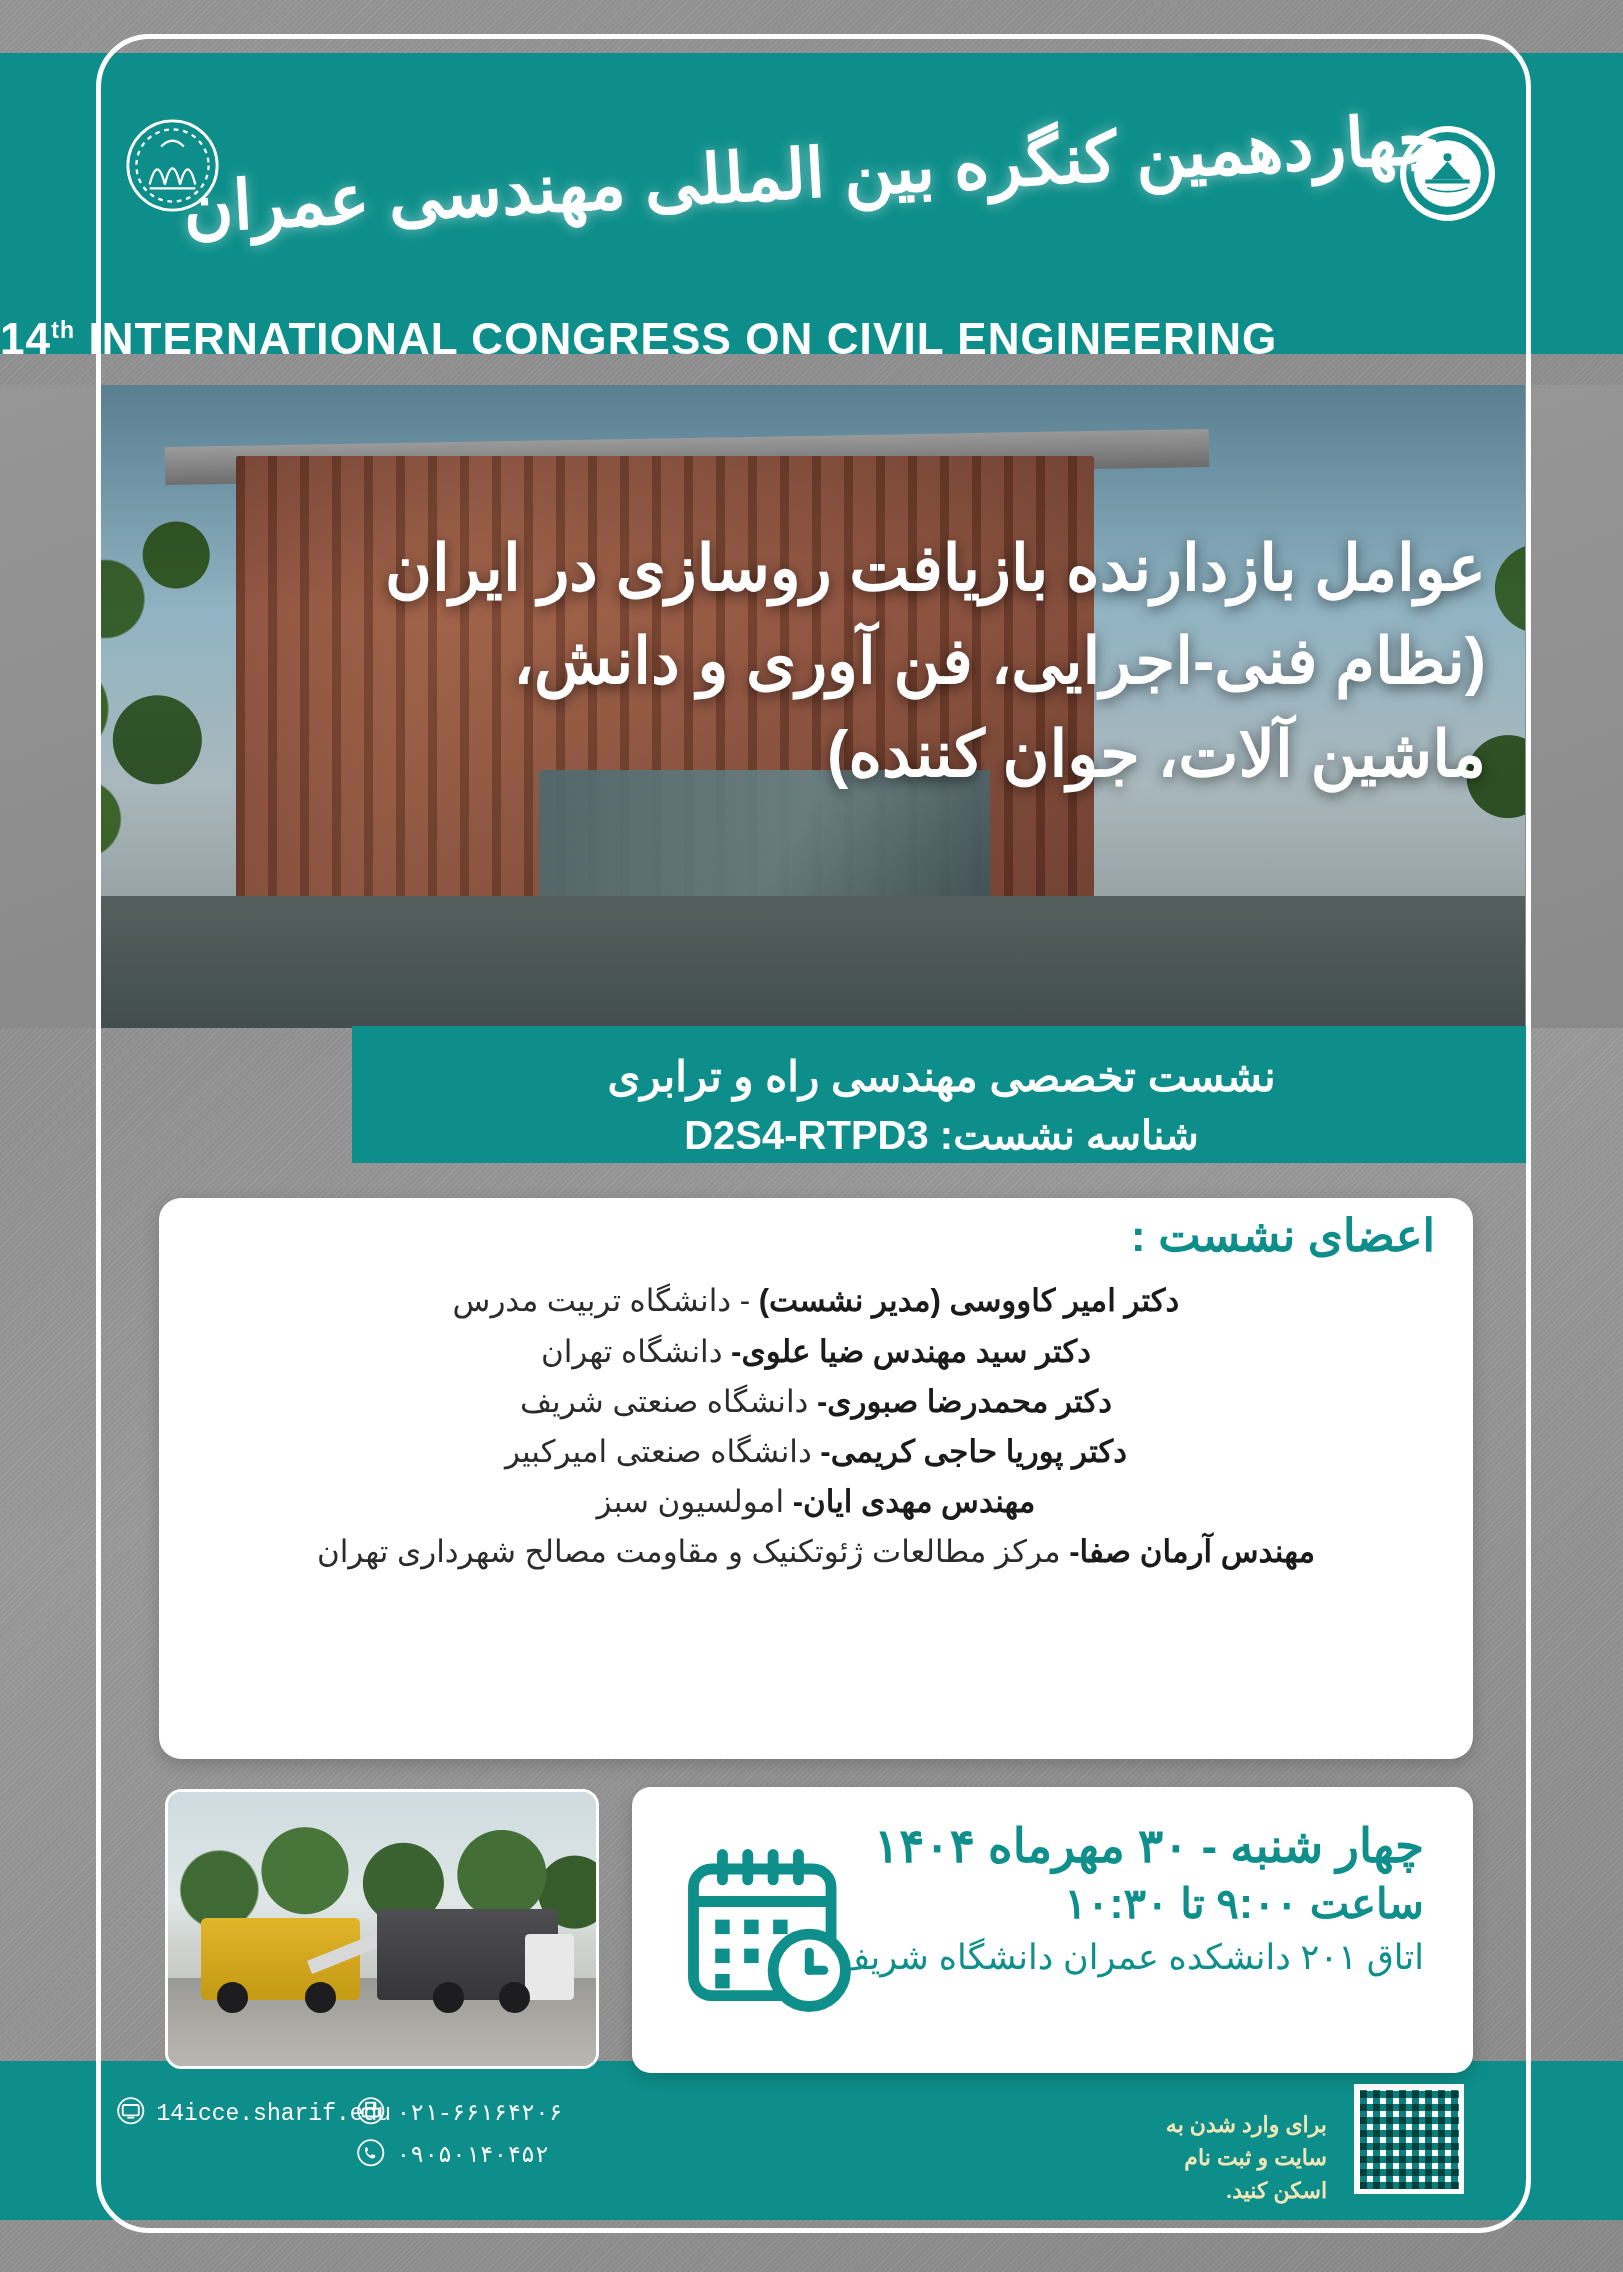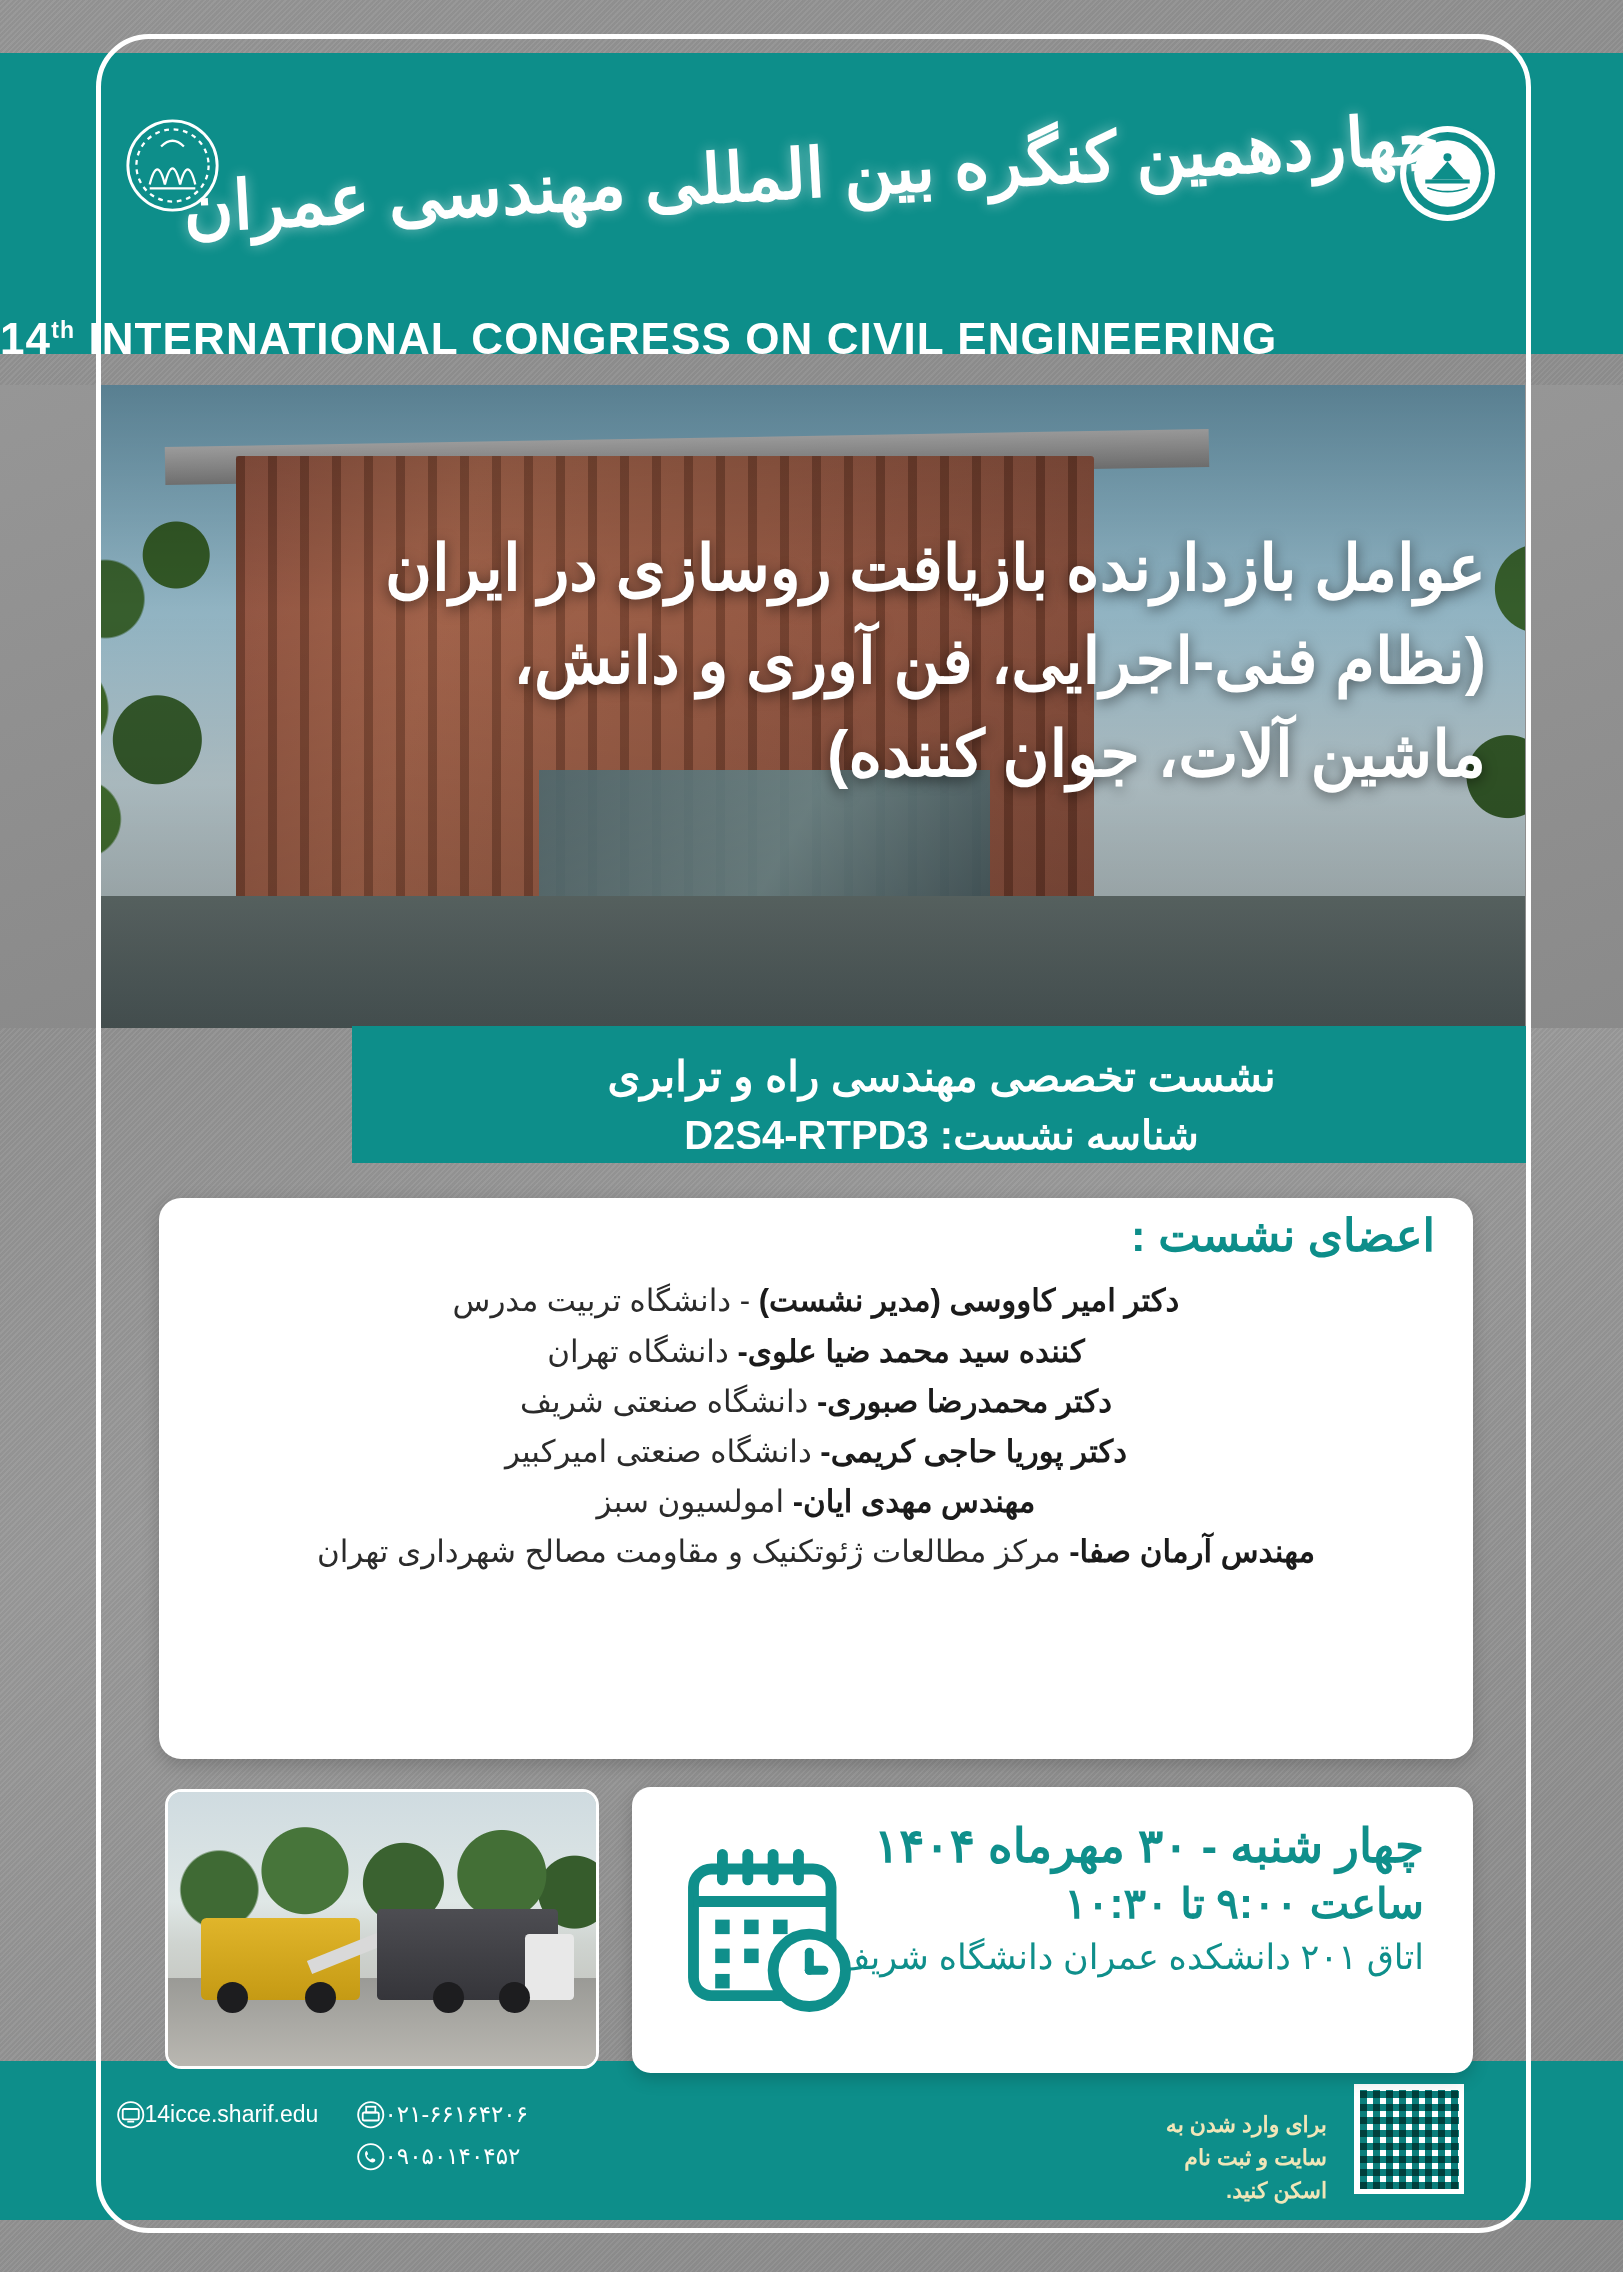--- a/index.html
+++ b/index.html
@@ -300,21 +300,21 @@
     position: absolute; top: 36px;
     color: #ffffff;
     font-size: 23px;
     line-height: 1.55;
     direction: ltr;
     text-align: left;
   }
   .contact-col.c1 { right: 561px; width: 352px; }
   .contact-col.c2 { right: 1002px; width: 264px; }
   .contact-col.c3 { right: 1248px; width: 258px; }
-  .crow { display: flex; align-items: center; gap: 0; margin-bottom: 6.6px; white-space: nowrap; }
+  .crow { display: flex; gap: 12px; margin-bottom: 6.6px; white-space: nowrap; font-family: Liberation Mono, monospace; }
   .crow .ic { width: 27.5px; height: 27.5px; flex: 0 0 27.5px; }
   .crow .ic svg { width: 100%; height: 100%; }
   .crow span { font-weight: normal; }
 </style>
 </head>
 <body>
 
 <div class="poster">
   <div class="bg-texture"></div>
 
@@ -385,21 +385,21 @@
   </div>
 
   <div class="members-card">
     <div class="members-title">اعضای نشست :</div>
 
     <div class="member-row">
       <span class="nm">دکتر امیر کاووسی (مدیر نشست)</span>
       <span class="af">- دانشگاه تربیت مدرس</span>
     </div>
     <div class="member-row">
-      <span class="nm">کننده سید محمد ضیا علوی-</span>
+      <span class="nm">دکتر سید مهندس ضیا علوی-</span>
       <span class="af">دانشگاه تهران</span>
     </div>
     <div class="member-row">
       <span class="nm">دکتر محمدرضا صبوری-</span>
       <span class="af">دانشگاه صنعتی شریف</span>
     </div>
     <div class="member-row">
       <span class="nm">دکتر پوریا حاجی کریمی-</span>
       <span class="af">دانشگاه صنعتی امیرکبیر</span>
     </div>

